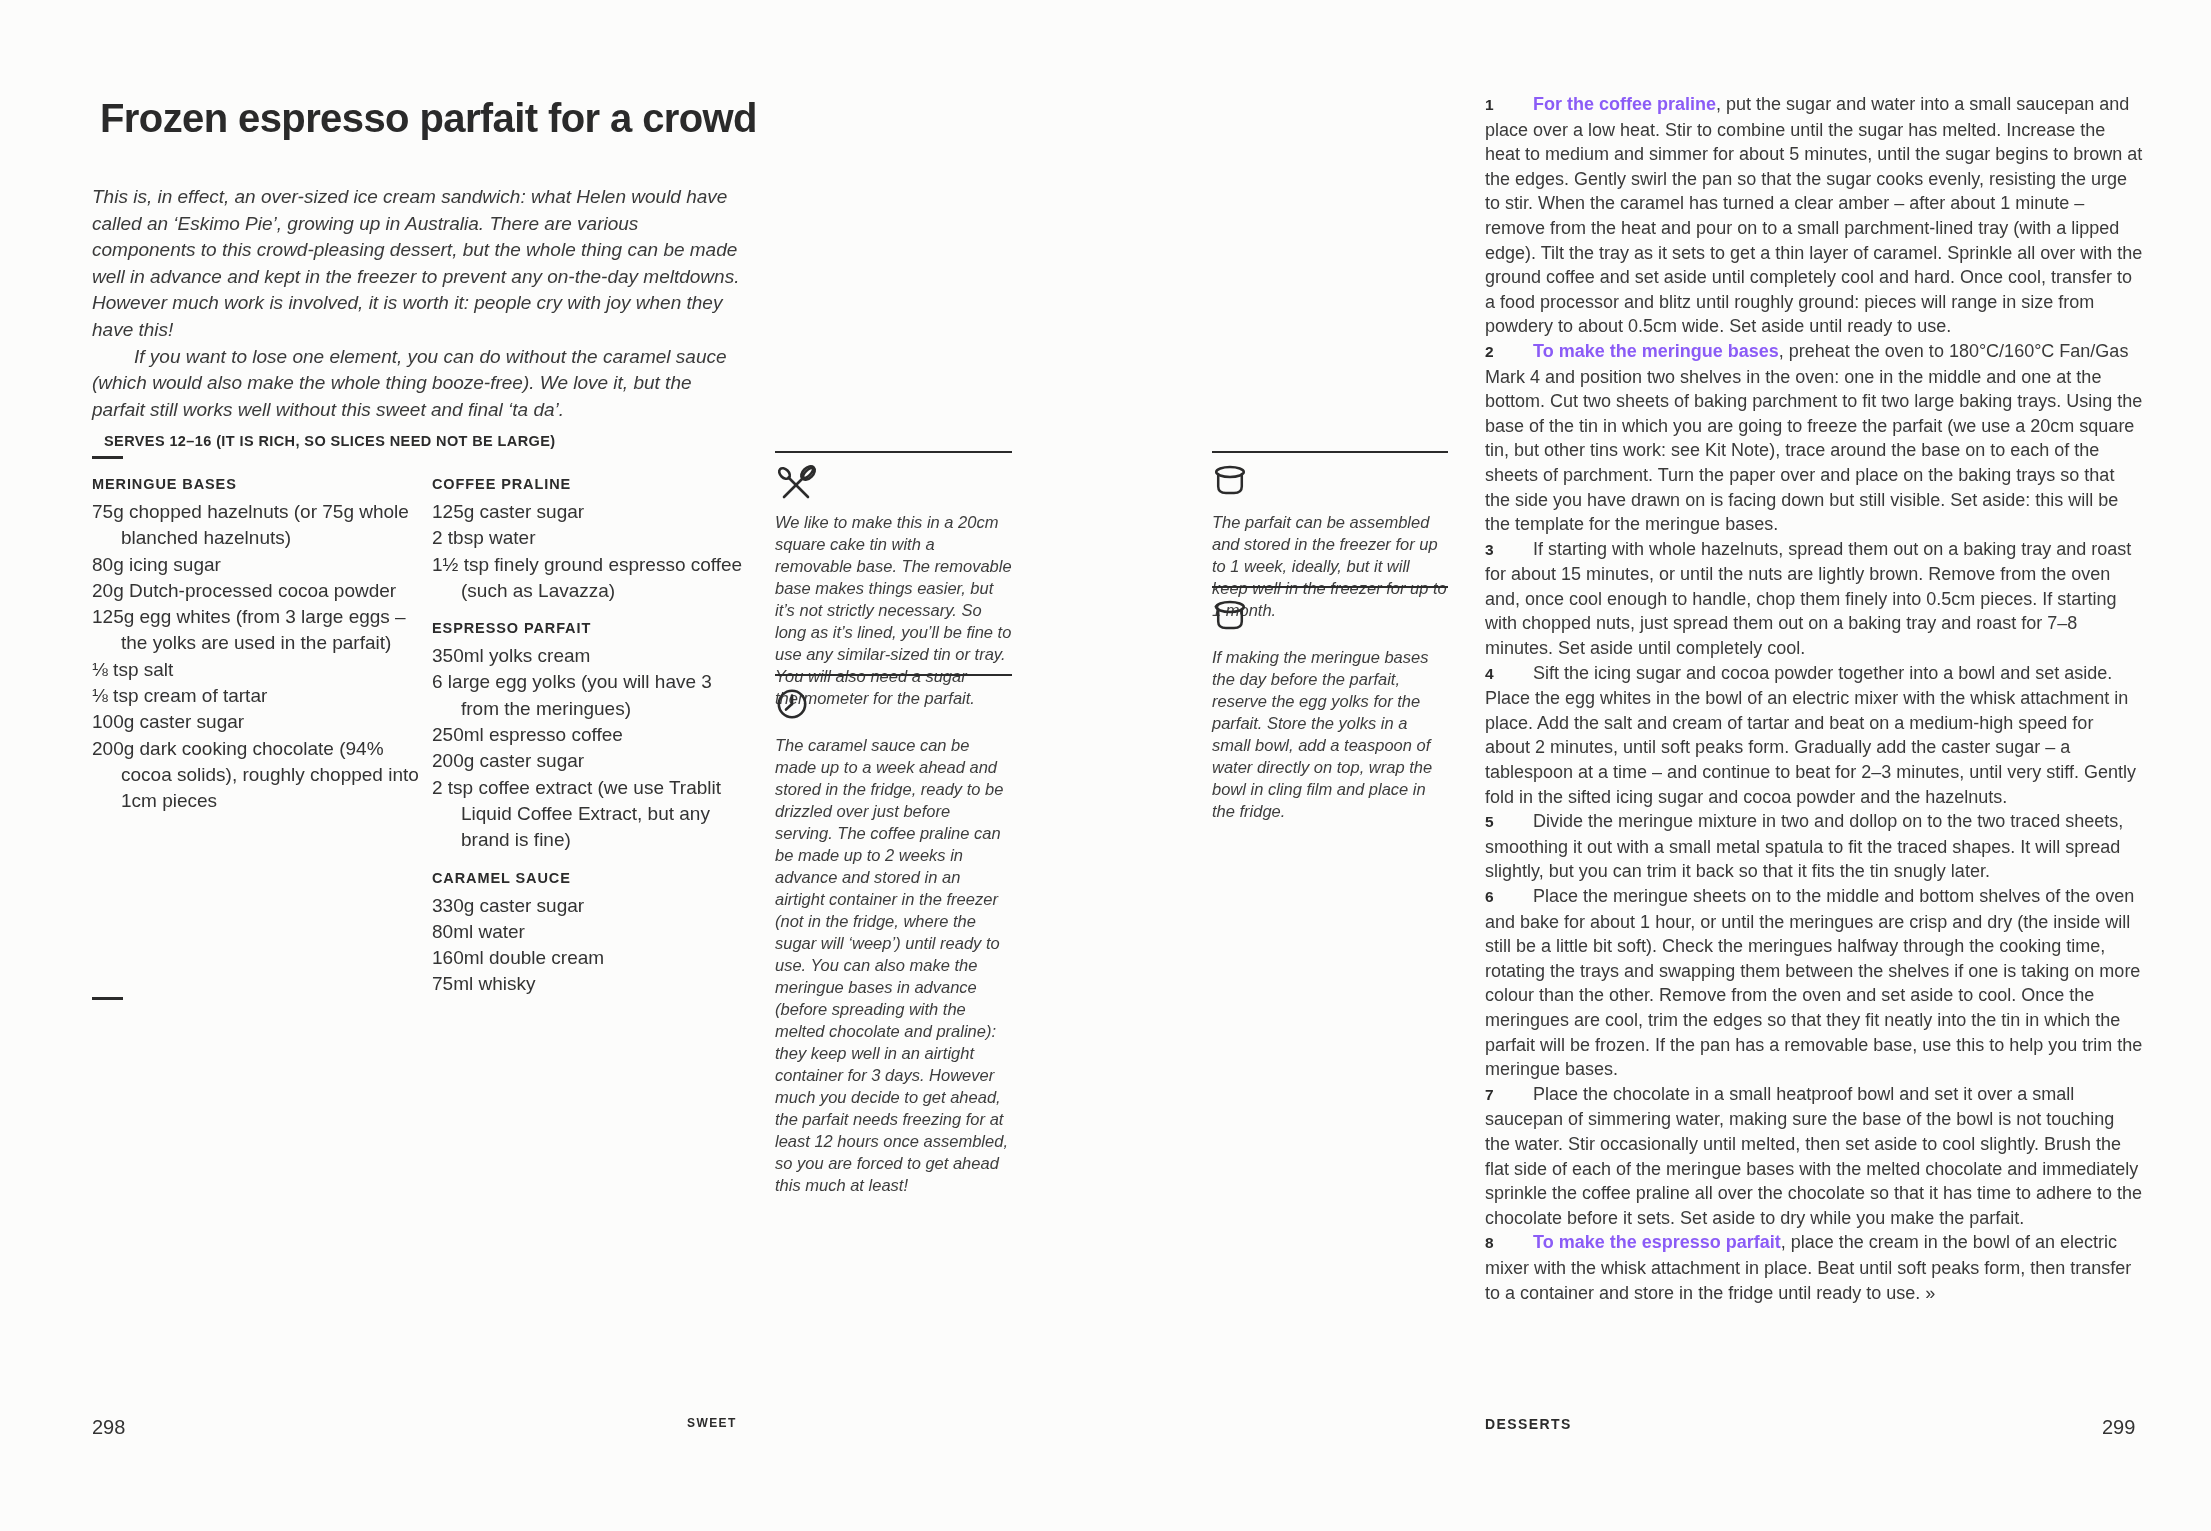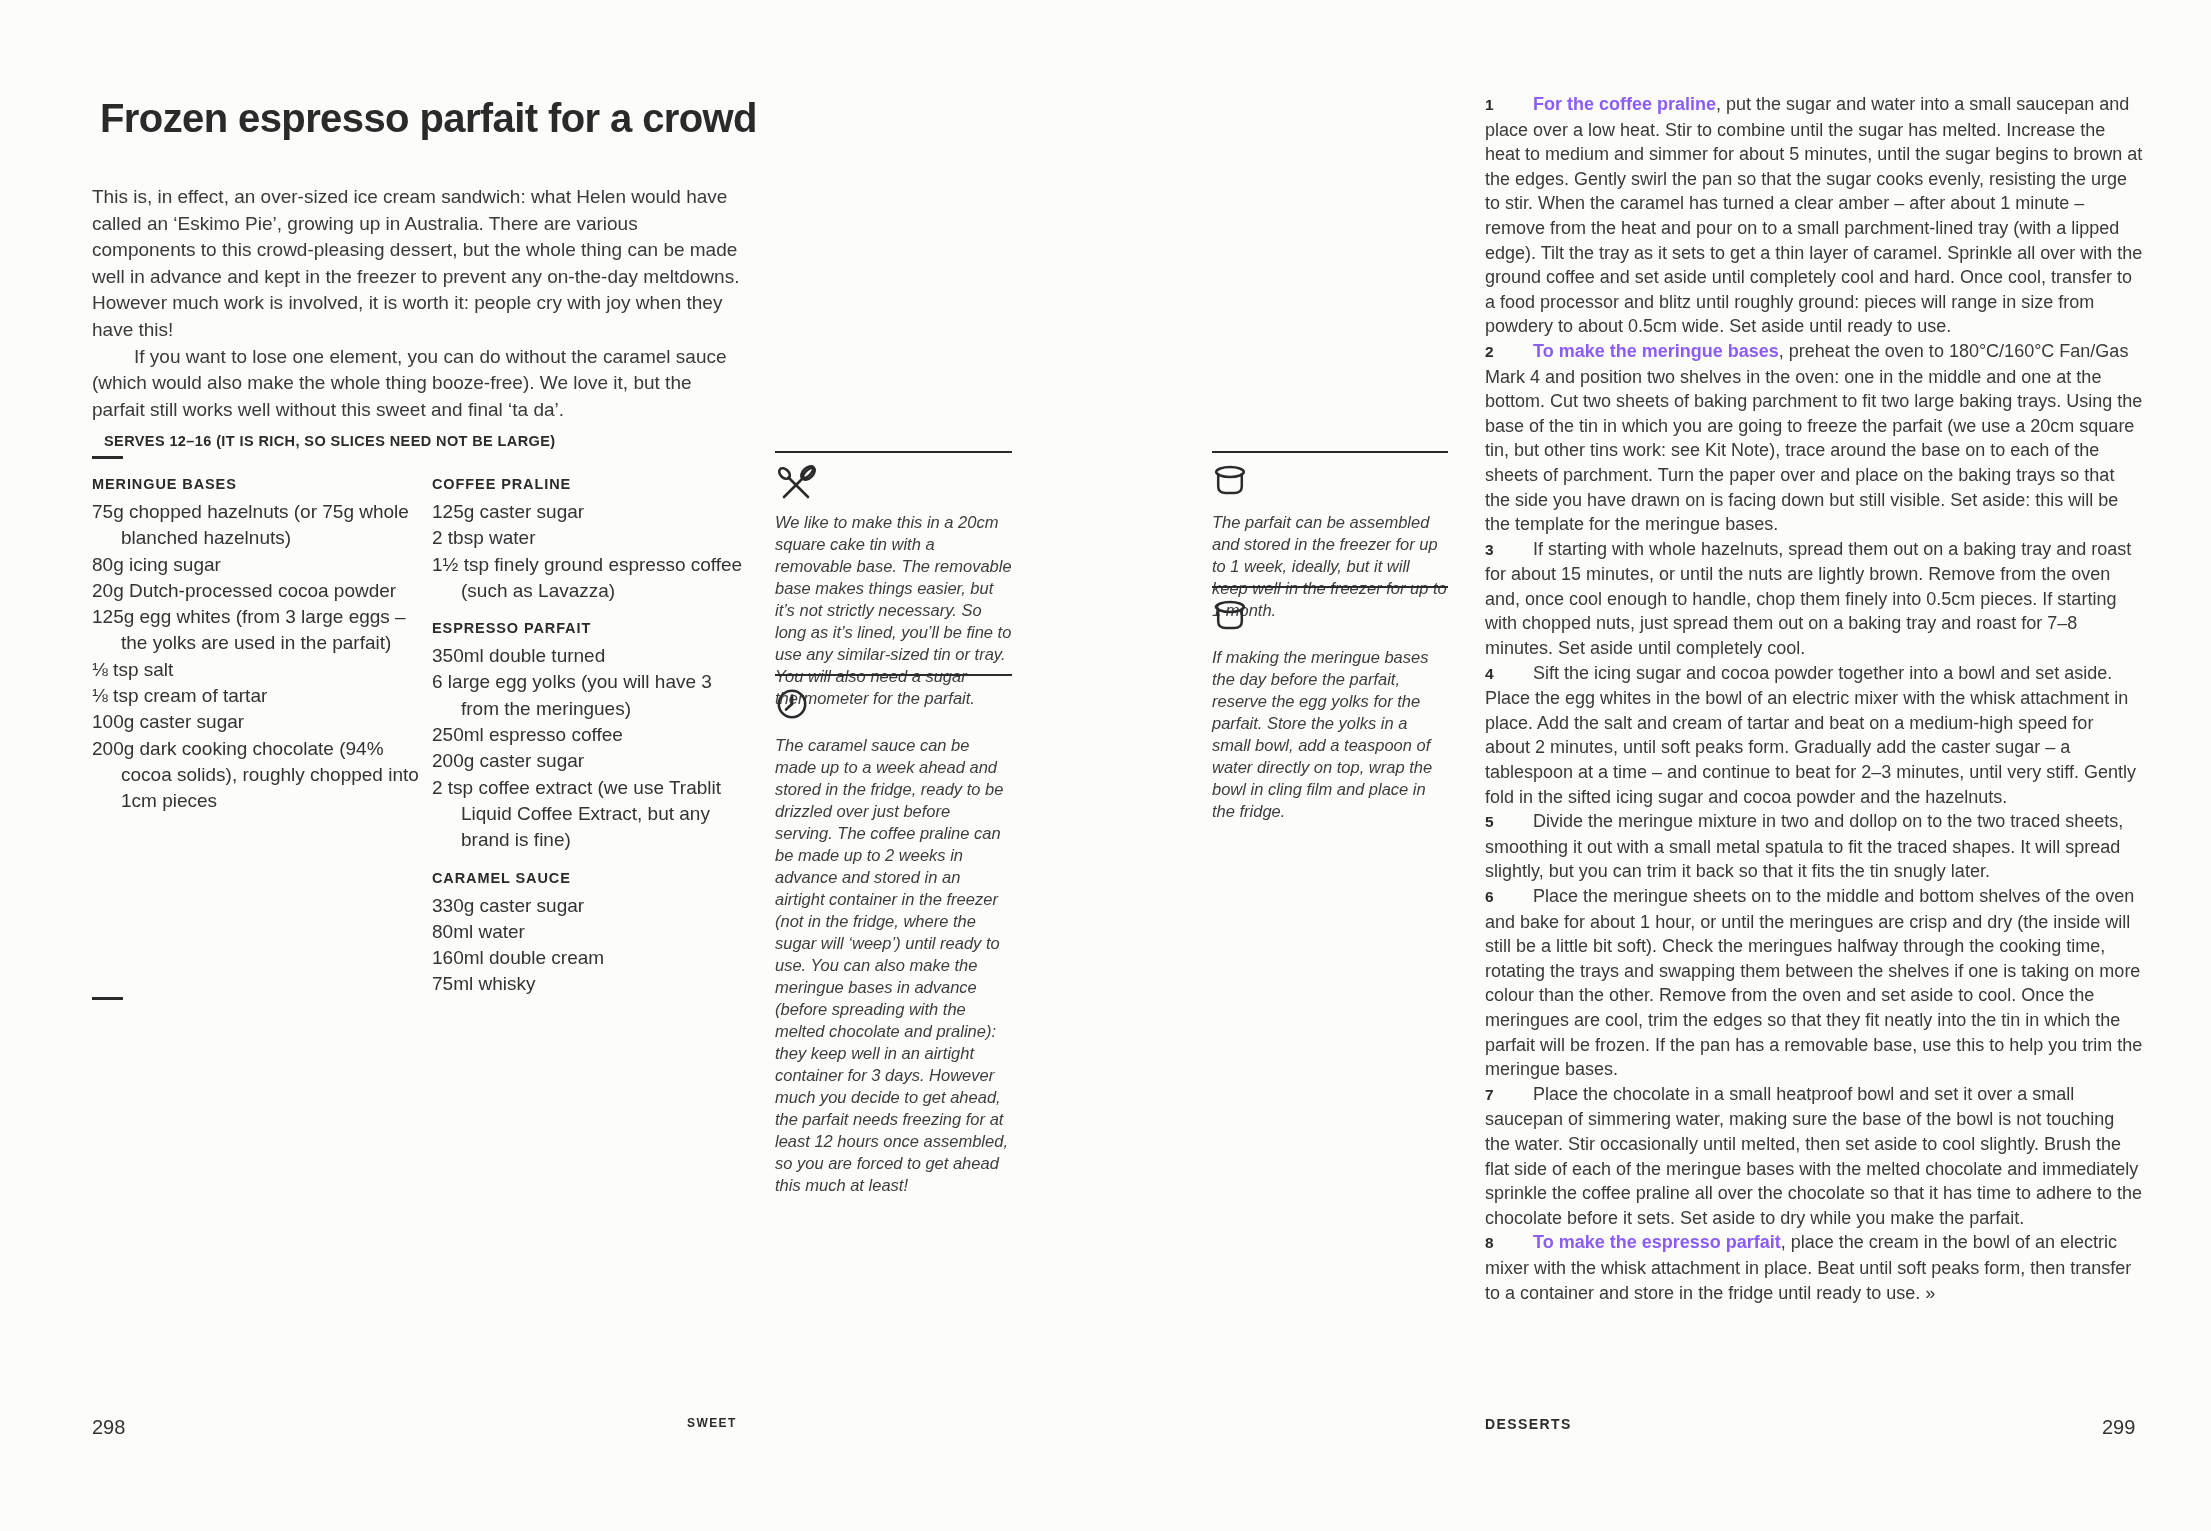--- a/index.html
+++ b/index.html
@@ -5,21 +5,21 @@
   html,body { margin:0; padding:0; background:#e9e9e9; }
   .spread {
     position:relative; width:2211px; height:1531px; background:#fcfcfb;
     font-family:"Liberation Sans", sans-serif; color:#353535; overflow:hidden;
   }
   .page-title {
     position:absolute; left:100px; top:96px; margin:0;
     font-size:40px; font-weight:700; letter-spacing:-0.6px; color:#2a2a2a;text-align:right;
   }
   .intro { position:absolute; left:92px; top:184px; width:650px;
-    font-size:19px; line-height:26.6px; color:#3a3a3a; }
+    font-size:19px; line-height:26.6px; color:#3a3a3a;font-style:italic; }
   .intro p { margin:0; }
   .intro p.indented { text-indent:42px; }
   .serves {
     position:absolute; left:92px; top:421px; margin:12px;
     font-size:14.5px; font-weight:700; letter-spacing:0.4px; color:#2b2b2b;
   }
   .dash { position:absolute; width:31px; height:3px; background:#2b2b2b; }
   .dash-1 { left:92px; top:456px; }
   .dash-2 { left:92px; top:997px; }
 
@@ -85,21 +85,21 @@
     </div>
   <div class="ing-col ing-col-2">
       <div class="ing-group">
         <h4 class="ing-heading">COFFEE PRALINE</h4>
         <div class="ing-item">125g caster sugar</div>
         <div class="ing-item">2 tbsp water</div>
         <div class="ing-item">1½ tsp finely ground espresso coffee (such as Lavazza)</div>
       </div>
       <div class="ing-group">
         <h4 class="ing-heading">ESPRESSO PARFAIT</h4>
-        <div class="ing-item">350ml double turned</div>
+        <div class="ing-item">350ml yolks cream</div>
         <div class="ing-item">6 large egg yolks (you will have 3 from the meringues)</div>
         <div class="ing-item">250ml espresso coffee</div>
         <div class="ing-item">200g caster sugar</div>
         <div class="ing-item">2 tsp coffee extract (we use Trablit Liquid Coffee Extract, but any brand is fine)</div>
       </div>
       <div class="ing-group">
         <h4 class="ing-heading">CARAMEL SAUCE</h4>
         <div class="ing-item">330g caster sugar</div>
         <div class="ing-item">80ml water</div>
         <div class="ing-item">160ml double cream</div>

